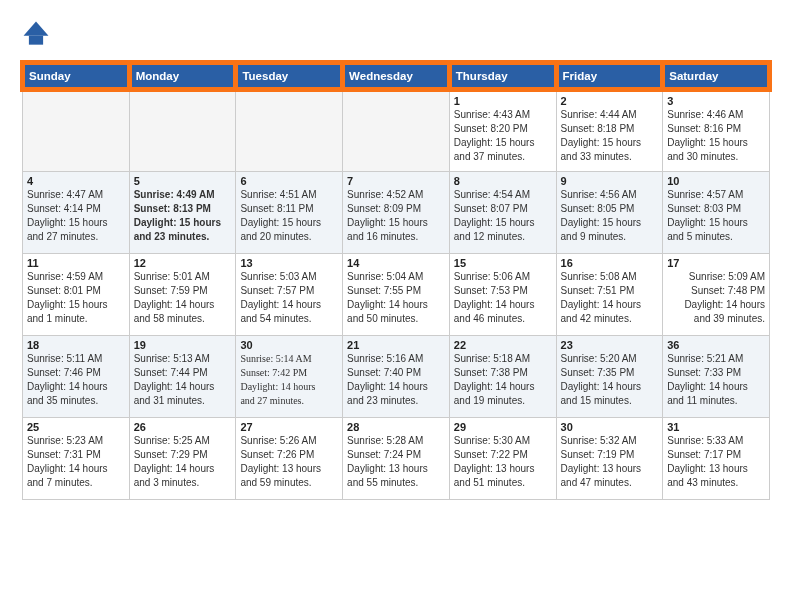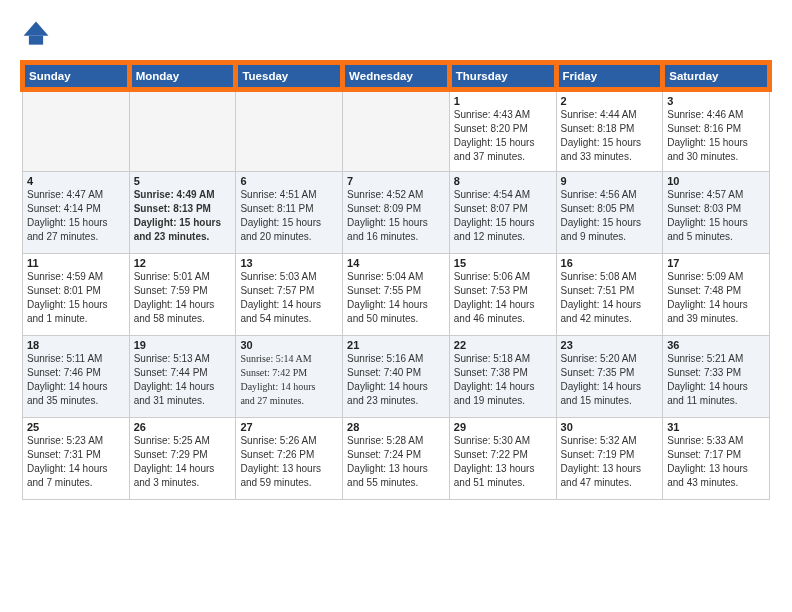--- a/index.html
+++ b/index.html
@@ -251,21 +251,21 @@
           </td>
           <td>
             <span class="day-num">16</span>
             <div class="day-info" style="white-space: pre-line;">Sunrise: 5:08 AM
 Sunset: 7:51 PM
 Daylight: 14 hours
 and 42 minutes.</div>
           </td>
           <td>
             <span class="day-num">17</span>
-            <div class="day-info" style="white-space: pre-line;">Sunrise: 5:09 AM
+            <div class="day-info" style="white-space: pre-line; text-align: right;">Sunrise: 5:09 AM
 Sunset: 7:48 PM
 Daylight: 14 hours
 and 39 minutes.</div>
           </td>
         </tr>
         <tr class="row-shade">
           <td>
             <span class="day-num">18</span>
             <div class="day-info" style="white-space: pre-line;">Sunrise: 5:11 AM
 Sunset: 7:46 PM

